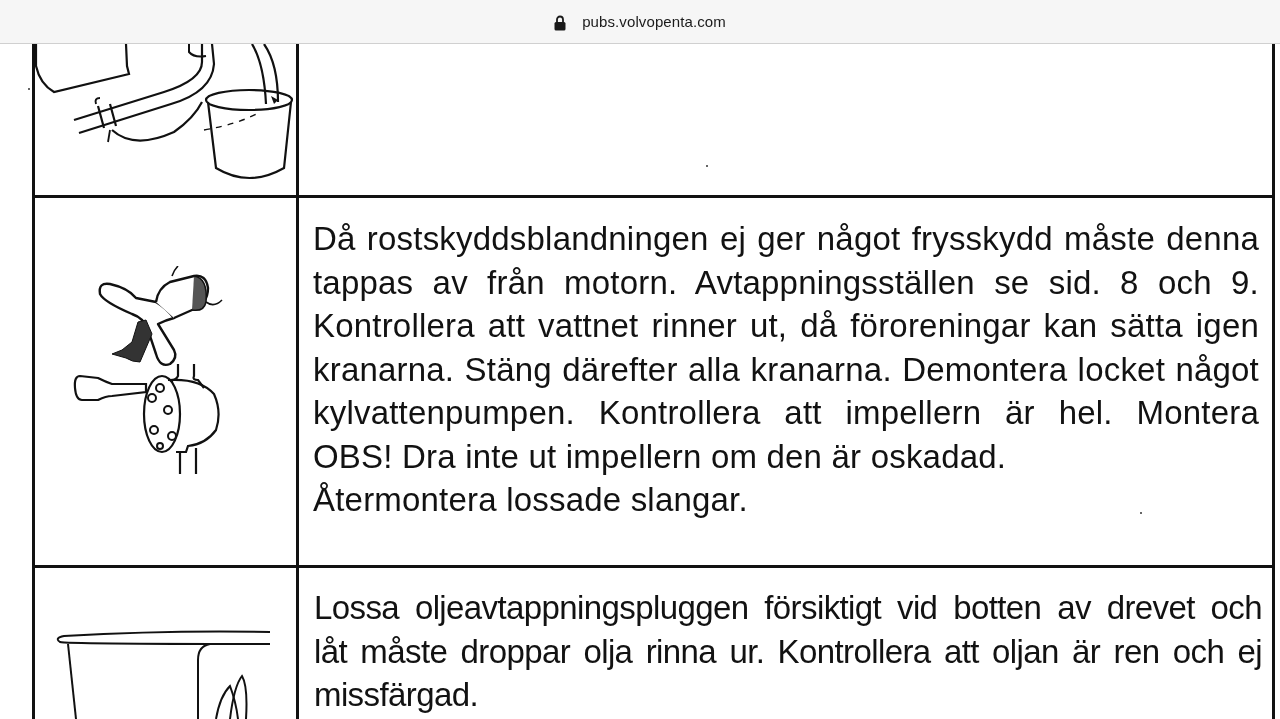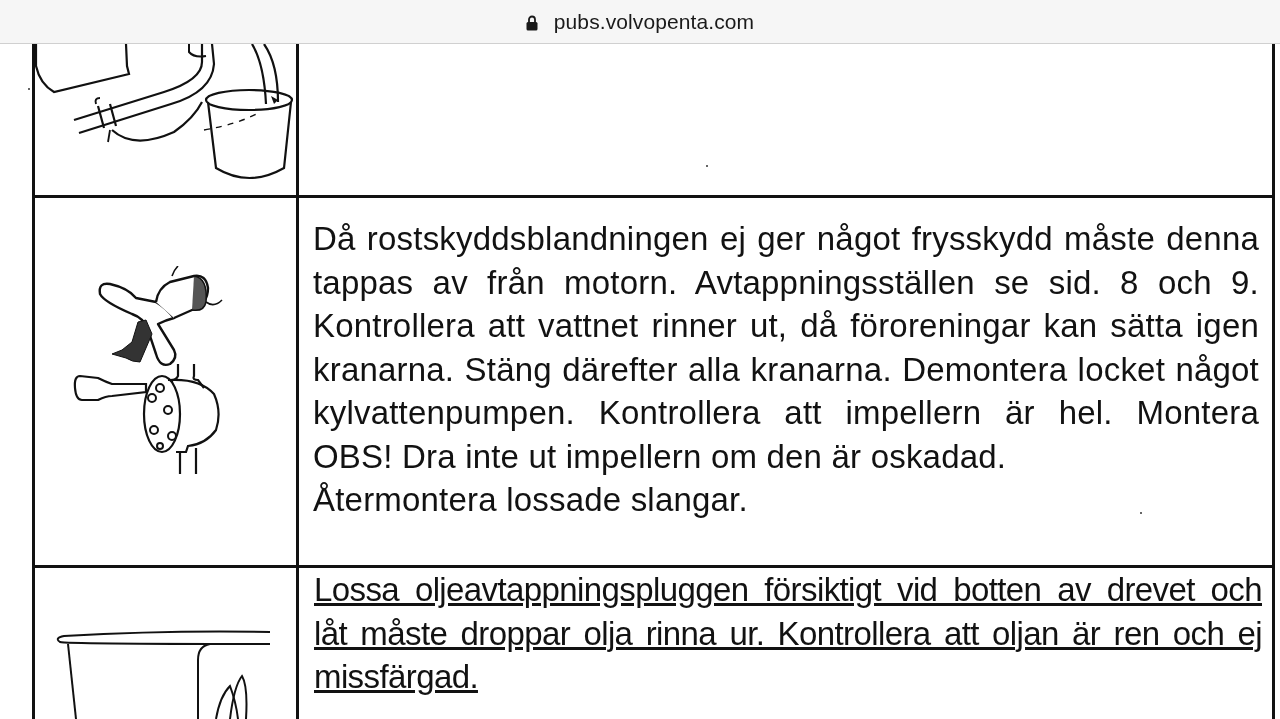--- a/index.html
+++ b/index.html
@@ -9,21 +9,21 @@
     font-family: "Liberation Sans", "DejaVu Sans", sans-serif;
     color: #111;
   }
   .urlbar {
     position: absolute; left: 0; top: 0; width: 1280px; height: 44px;
     background: #f6f6f6; border-bottom: 1px solid #d0d0d0;
     display: flex; align-items: center; justify-content: center;
     box-sizing: border-box; z-index: 5;
   }
   .urlbar .url {
-    font-size: 21px; color: #1a1a1a; letter-spacing: 0.1px;
+    font-size: 15px; color: #1a1a1a; letter-spacing: 0.1px;
     display: flex; align-items: center; gap: 16px;
   }
   .lock { width: 12px; height: 16px; position: relative; display: inline-block; top: 1px; }
   .lock svg { display: block; }
 
   .doc { position: absolute; left: 0; top: 44px; width: 1280px; height: 675px; overflow: hidden; }
   .vline { position: absolute; background: #111; width: 3px; }
   .hline { position: absolute; background: #111; height: 3px; }
 
   .cell-text {
@@ -121,21 +121,21 @@
   </div>
 
   <svg class="illus" style="left:50px; top:580px;" width="230" height="95" viewBox="0 0 230 95">
     <path d="M220 8 Q120 6 14 12 Q4 14 10 18 Q16 20 220 20" fill="none" stroke="#111" stroke-width="2"></path>
     <path d="M18 20 L26 95" fill="none" stroke="#111" stroke-width="2"></path>
     <path d="M160 20 Q148 22 148 36 L148 95" fill="none" stroke="#111" stroke-width="2"></path>
     <path d="M180 95 Q184 62 192 52 Q198 62 196 95" fill="none" stroke="#111" stroke-width="2"></path>
     <path d="M166 95 Q170 72 180 62 Q186 78 188 95" fill="none" stroke="#111" stroke-width="2"></path>
   </svg>
 
-  <div class="cell-text condensed" style="top:524px; left:314px; width:948px;text-decoration:underline;">
+  <div class="cell-text condensed" style="top:542px; left:314px; width:948px;">
     <span class="ln justify">Lossa oljeavtappningspluggen försiktigt vid botten av drevet och</span>
     <span class="ln justify">låt måste droppar olja rinna ur. Kontrollera att oljan är ren och ej</span>
     <span class="ln">missfärgad.</span>
   </div>
 
   <span class="speck" style="left:28px; top:44px;"></span>
   <span class="speck" style="left:706px; top:121px;"></span>
   <span class="speck" style="left:1140px; top:468px;"></span>
 </div>
 

